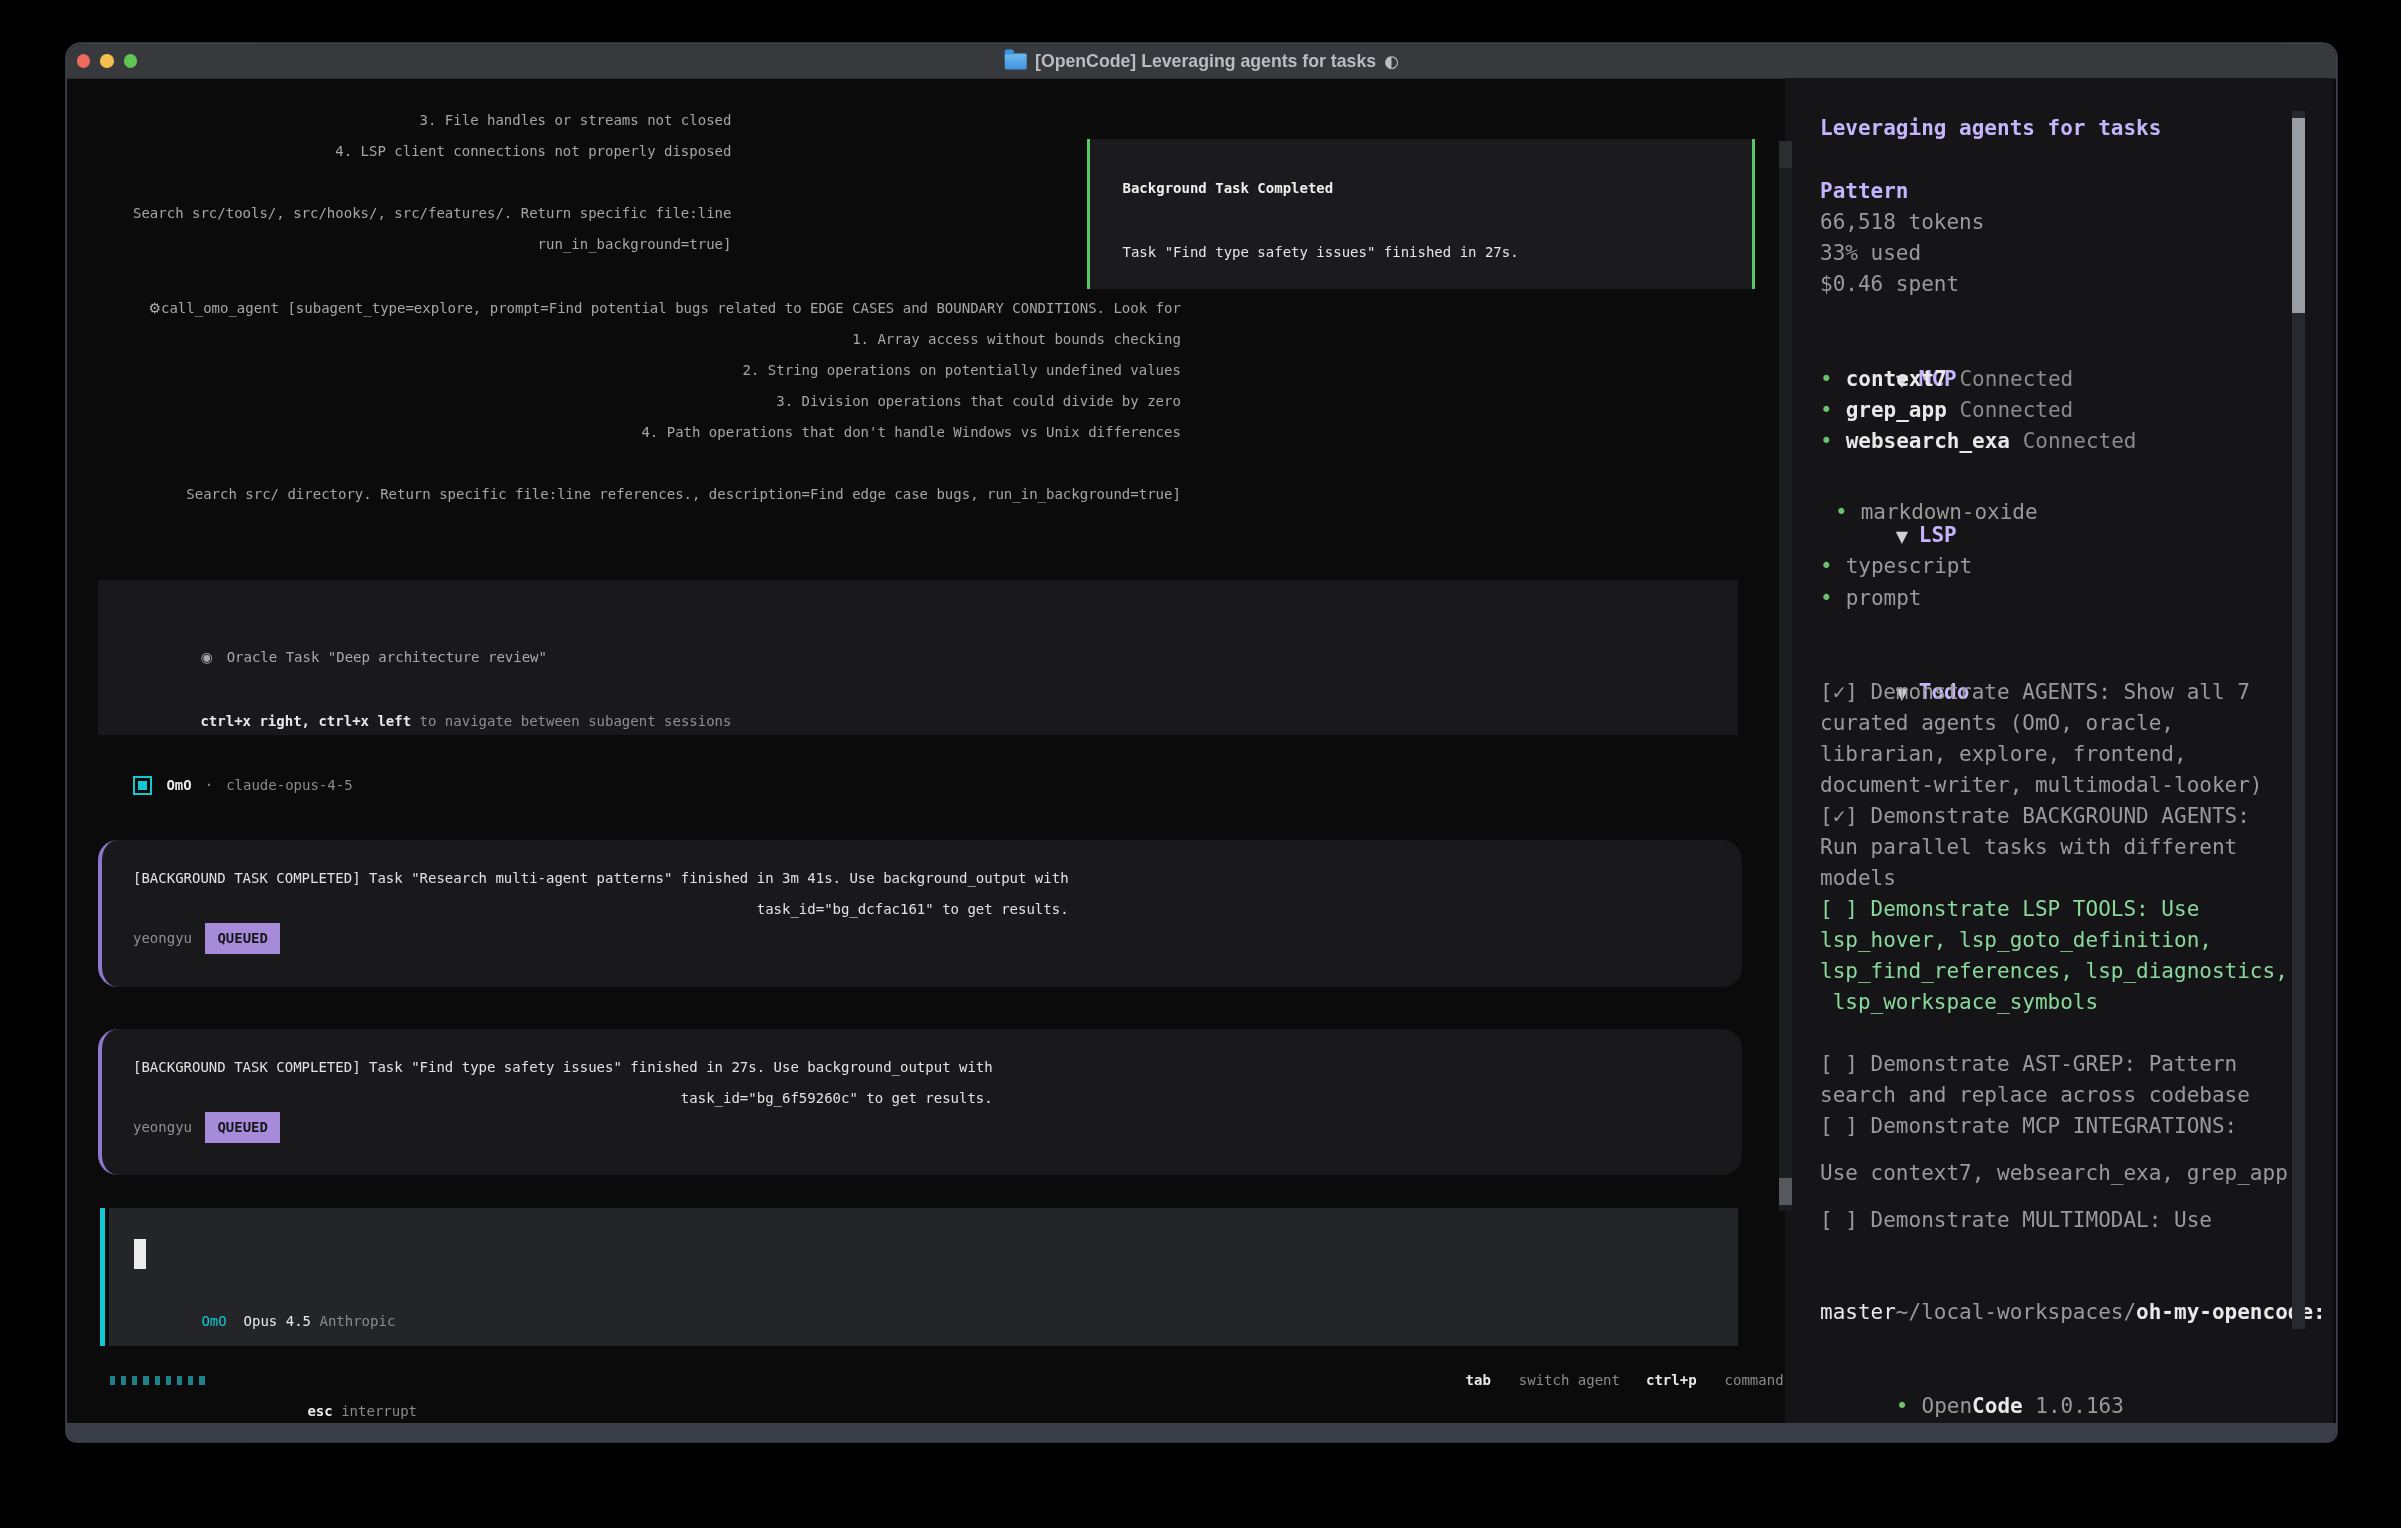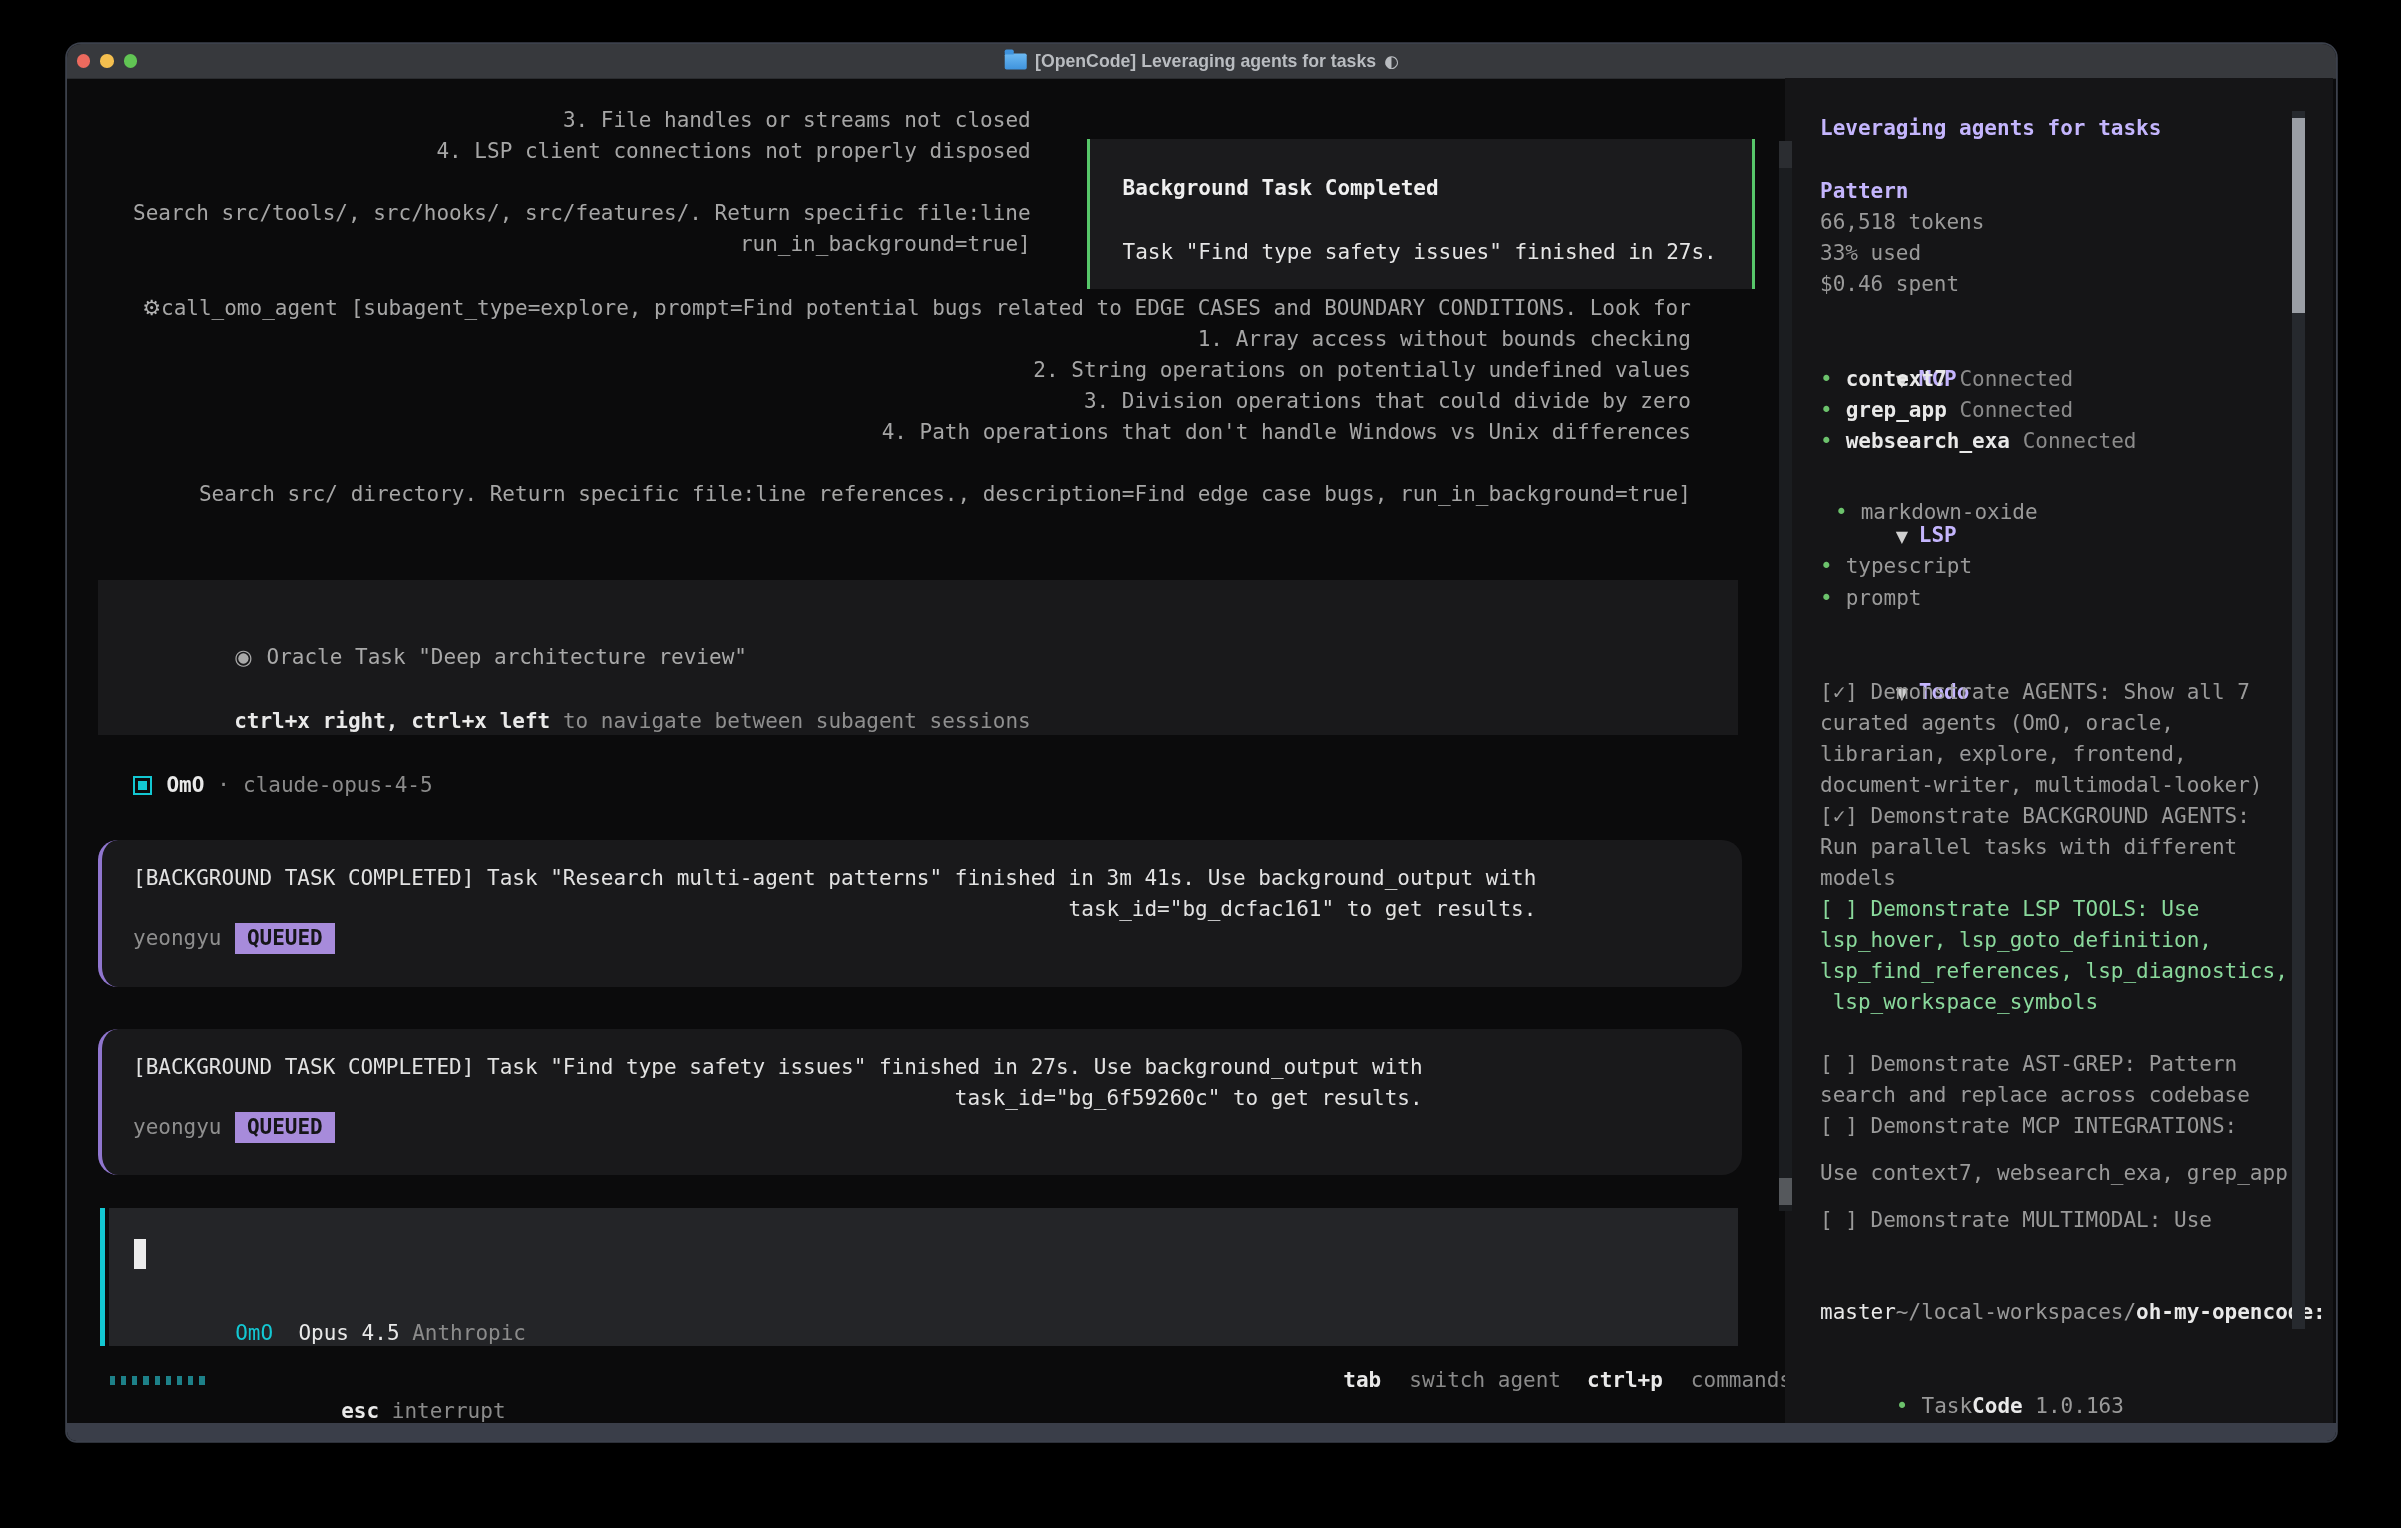--- a/index.html
+++ b/index.html
@@ -16,21 +16,21 @@
   .title-group{position:absolute;left:50%;top:50%;transform:translate(-50%,-50%);
                display:flex;align-items:center;gap:8.3px;
                font-family:"Liberation Sans",sans-serif;font-weight:bold;font-size:17.7px;color:#b9bcc0;
                white-space:nowrap;}
   .folder-icon{width:22.5px;height:16px;background:linear-gradient(#6cb9f2,#3f93dd);
                border-radius:1.8px;position:relative;display:inline-block;}
   .folder-icon::before{content:"";position:absolute;top:-3.5px;left:0;width:9.5px;height:4.7px;
                background:#3f93dd;border-radius:1.8px 1.8px 0 0;}
   .half-moon{font-family:"DejaVu Sans",sans-serif;font-size:16.5px;color:#b9bcc0;}
   
-  .main{position:absolute;left:31px;top:34px;width:1663px;height:1345px;font-size:21px;color:#a6a6a6;}
+  .main{position:absolute;left:31px;top:34px;width:1663px;height:1345px;font-size:14px;color:#a6a6a6;}
   .mline{height:31px;line-height:31px;white-space:pre;}
   .white{color:#e9e9e9;}
   .bold{font-weight:bold;}
   .scrollback{position:absolute;left:35px;top:27px;}
   .toolcall{position:absolute;left:35px;top:215px;}
   .tc-first{display:flex;}
   .gear{width:28px;color:#b3b3b3;font-family:"DejaVu Sans",sans-serif;}
   .box{position:absolute;left:0;width:1640px;background:#19191b;}
   .oracle{top:502px;height:155px;}
   .oracle-title{position:absolute;left:35px;top:31px;color:#a9a9a9;}
@@ -252,21 +252,21 @@
         <div class="sline todo-pending" style="top: 1096px;"></div>
         <div class="sline todo-pending" style="top: 1127px;">[ ] Demonstrate MULTIMODAL: Use</div>
       </div>
 
     <div class="sline" style="top:1188px">
       <span>~/local-workspaces/</span><span class="white bold">oh-my-opencode:</span>
     </div>
     <div class="sline white" style="top:1219px">master</div>
 
     <div class="sline" style="top:1282px">
-      <span class="dot-green">•</span><span>Task</span><span class="white bold">Code</span><span> </span><span>1.0.163</span>
+      <span class="dot-green">•</span><span>Open</span><span class="white bold">Code</span><span> </span><span>1.0.163</span>
     </div>
 
     <div class="side-scrollbar">
       <div class="thumb"></div>
     </div>
   </div>
 
   <div class="bottomstrip"></div>
 </div>
 

